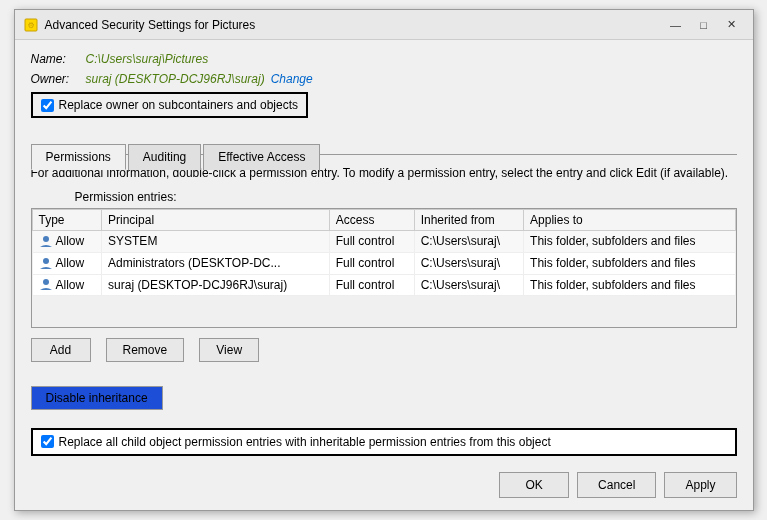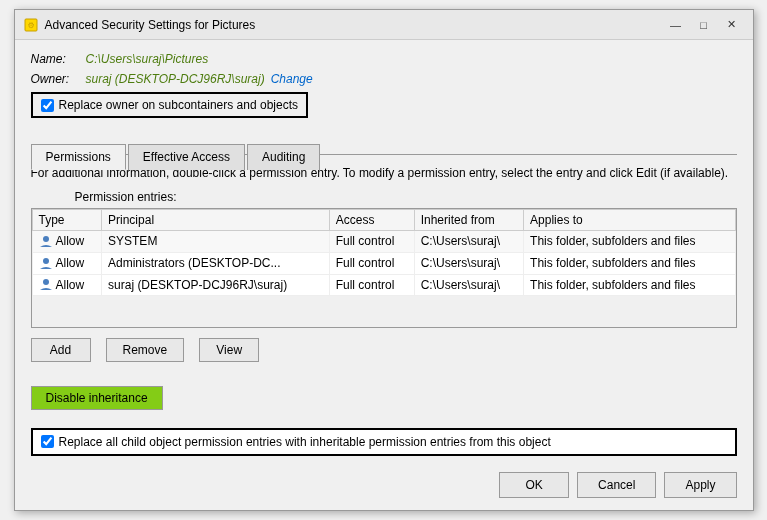--- a/index.html
+++ b/index.html
@@ -162,21 +162,21 @@
       border: 1px solid #999;
       background: #e8e8e8;
       cursor: pointer;
       font-size: 12px;
       min-width: 60px;
     }
 
     .inheritance-btn {
       padding: 4px 14px;
       border: 1px solid #999;
-      background: #84cc16;
+      background: #1d4ed8;
       cursor: pointer;
       font-size: 12px;
       margin-bottom: 18px;
     }
 
     .bottom-checkbox-row {
       display: flex;
       align-items: center;
       border: 2px solid #000;
       padding: 5px 8px;
@@ -256,24 +256,24 @@
       <input type="checkbox" checked="" style="">
       <label>Replace owner on subcontainers and objects</label>
     </div>
 
     
     <div class="tabs">
       <div class="tab active">
         <span>Permissions</span>
       </div>
       <div class="tab">
-        <span>Effective Access</span>
+        <span>Auditing</span>
       </div>
       <div class="tab">
-        <span>Auditing</span>
+        <span>Effective Access</span>
       </div>
     </div>
 
     
     <div class="info-text">For additional information, double-click a permission entry. To modify a permission entry, select the entry and click Edit (if available).</div>
 
     
     <div class="section-label">Permission entries:</div>
 
     

